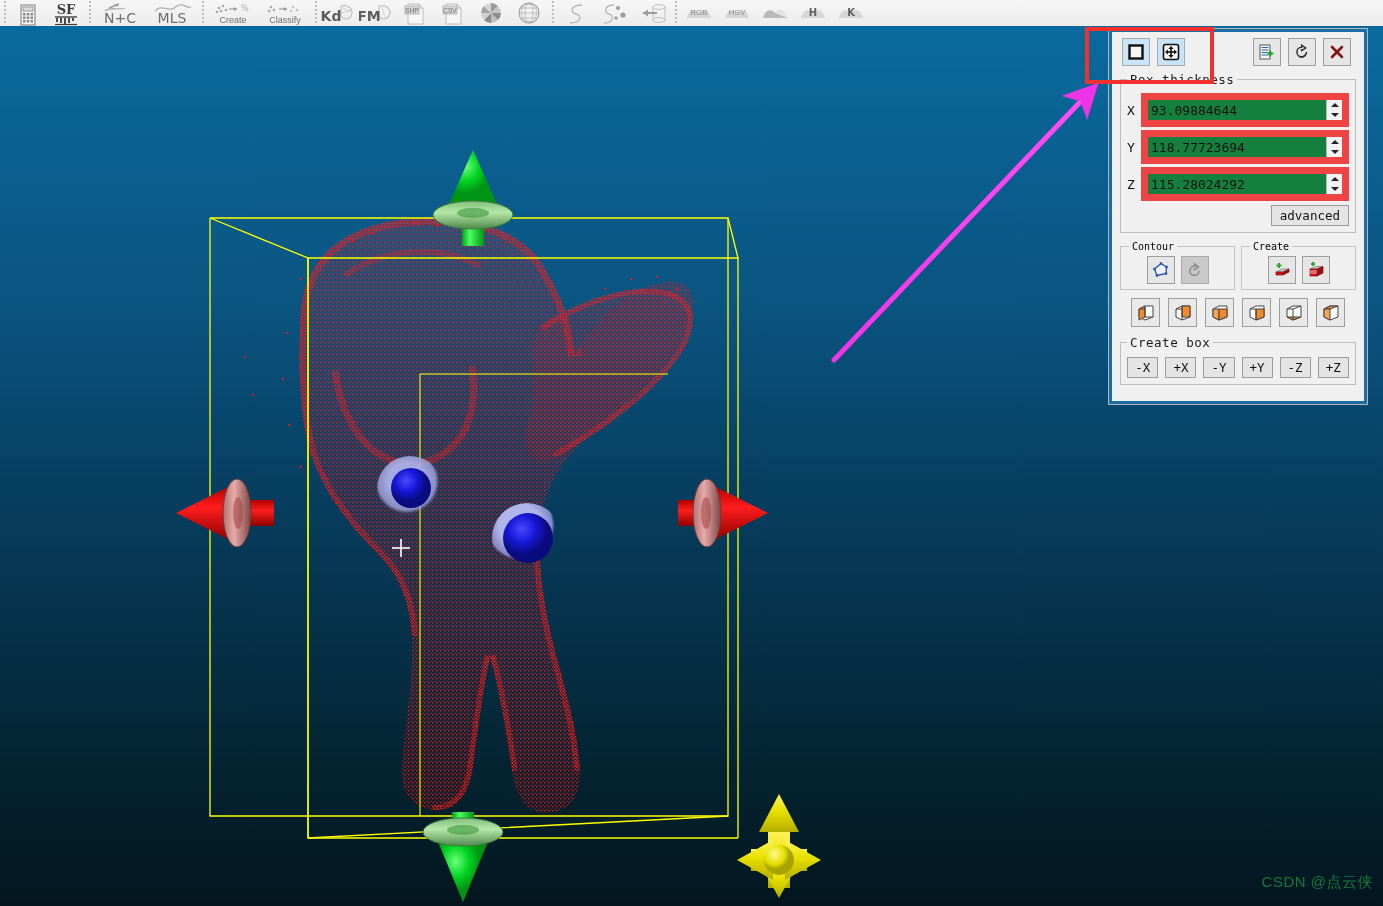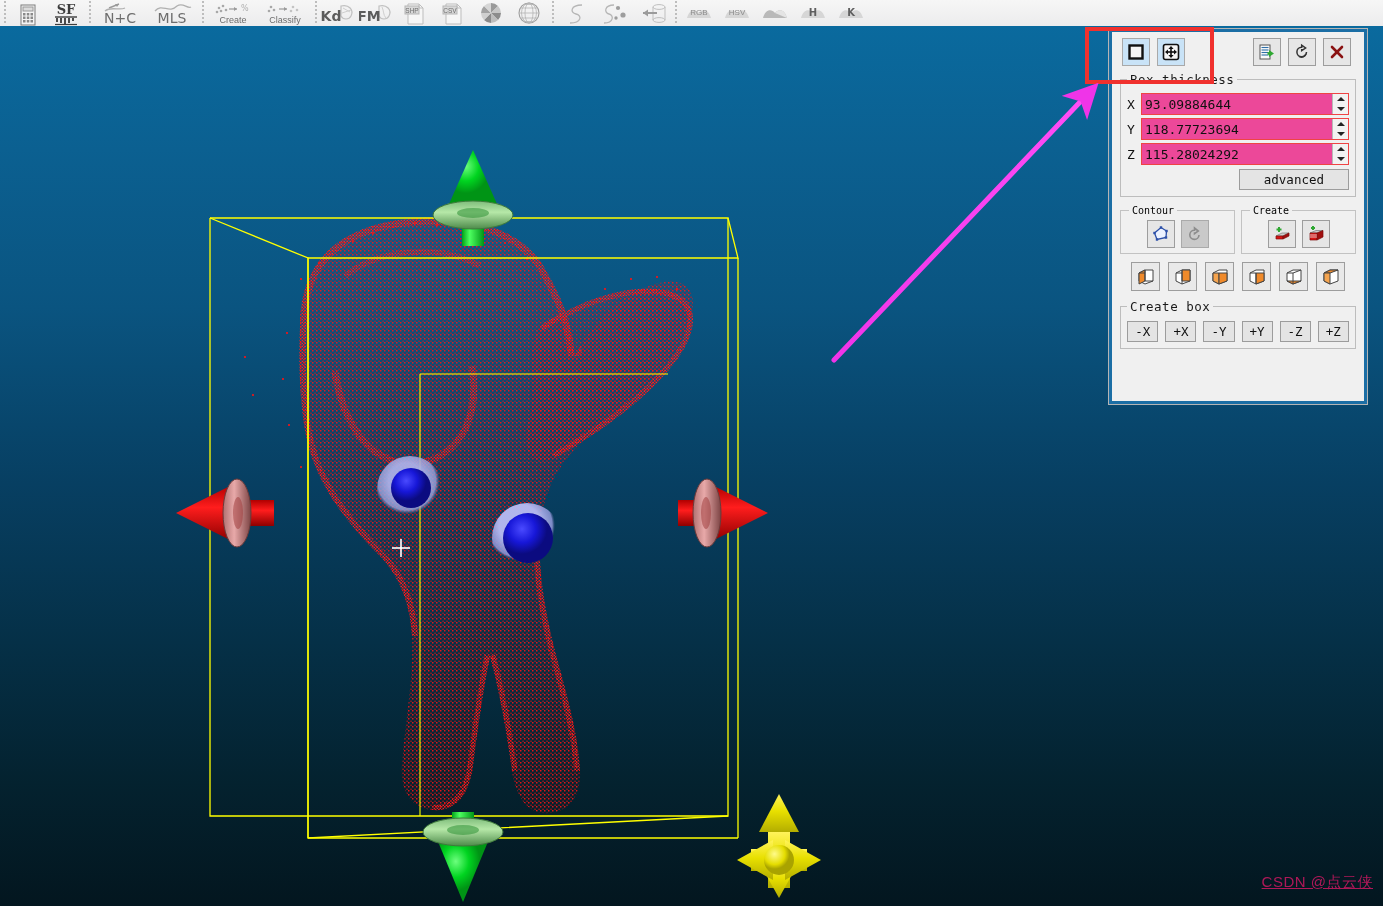--- a/index.html
+++ b/index.html
@@ -35,32 +35,32 @@
         display:flex;align-items:center;justify-content:center;margin-right:7px;cursor:pointer;}
   .tbtn.plain{background:#e6e6e6;border:1px solid #9d9d9d;}
   .ptop .spacer{flex:1;}
 
   fieldset.grp{border:1px solid #bdbdbd;margin:4px 8px 8px 8px;padding:3px 6px 6px 6px;}
   fieldset.grp > legend{font-size:12.5px;color:#1a1a1a;padding:0 3px;
      font-family:"DejaVu Sans Mono",monospace;letter-spacing:.5px;}
 
   .row{display:flex;align-items:center;margin:3px 0;}
   .row .lbl{width:14px;font-size:13px;color:#111;font-family:"DejaVu Sans Mono",monospace;}
-  .spin{flex:1;display:flex;border:1px solid #ef4444;background:#ec4899;height:20px;}
+  .spin{flex:1;display:flex;border:7px solid #ef4444;background:#15803d;height:20px;}
   .spin input{flex:1;border:0;outline:none;background:transparent;height:18px;
      font-family:"DejaVu Sans Mono",monospace;font-size:13px;color:#111;padding-left:3px;}
   .spin .arrows{width:15px;border-left:1px solid #b9b9b9;background:#f2f2f2;
      display:flex;flex-direction:column;}
   .spin .arrows span{flex:1;display:flex;align-items:center;justify-content:center;cursor:pointer;}
   .tri-up{width:0;height:0;border-left:4px solid transparent;border-right:4px solid transparent;border-bottom:4px solid #222;}
   .tri-dn{width:0;height:0;border-left:4px solid transparent;border-right:4px solid transparent;border-top:4px solid #222;}
 
   .advrow{display:flex;justify-content:flex-end;margin-top:4px;}
   .btn{background:#e4e4e4;border:1px solid #9c9c9c;font-family:"DejaVu Sans Mono",monospace;
-       font-size:12.5px;color:#111;padding:2px 24px;cursor:pointer;}
+       font-size:12.5px;color:#111;padding:2px 8px;cursor:pointer;}
 
   .midrow{display:flex;margin:4px 8px 0 8px;}
   fieldset.small{border:1px solid #c2c2c2;padding:2px 8px 5px 8px;margin:0;}
   fieldset.small > legend{font-size:10px;padding:0 3px;font-family:"DejaVu Sans Mono",monospace;}
   .ibtn{width:26px;height:26px;border:1px solid #9d9d9d;background:#e6e6e6;
         display:inline-flex;align-items:center;justify-content:center;margin-right:6px;cursor:pointer;
         vertical-align:middle;}
   .ibtn.dis{background:#c9c9c9;border-color:#aaa;}
   .ibtn:last-child{margin-right:0;}
 
@@ -70,22 +70,22 @@
 
   .shiftrow{display:flex;justify-content:center;gap:7px;margin-top:4px;}
   .sbtn{background:#e4e4e4;border:1px solid #9c9c9c;font-family:"DejaVu Sans Mono",monospace;
         font-size:12.5px;color:#111;padding:2px 7px;cursor:pointer;min-width:26px;text-align:center;}
 
   
   #hl-rect{position:absolute;left:1085px;top:27px;width:129px;height:57px;
      border:4px solid #f0312e;box-sizing:border-box;pointer-events:none;}
   #arrow-svg{position:absolute;left:820px;top:60px;width:300px;height:320px;pointer-events:none;}
 
-  #watermark{position:absolute;right:10px;bottom:14px;color:#be185d;font-size:15px;
-     font-family:"Liberation Sans",sans-serif;letter-spacing:.5px;opacity:.92;text-decoration:underline;}
+  #watermark{position:absolute;right:10px;bottom:14px;color:#15803d;font-size:15px;
+     font-family:"Liberation Sans",sans-serif;letter-spacing:.5px;opacity:.92;}
 </style>
 </head>
 <body>
 
 <div id="app">
 
   <div id="toolbar">
     <div class="tb-sep"></div>
 
     <div class="tb-group">

